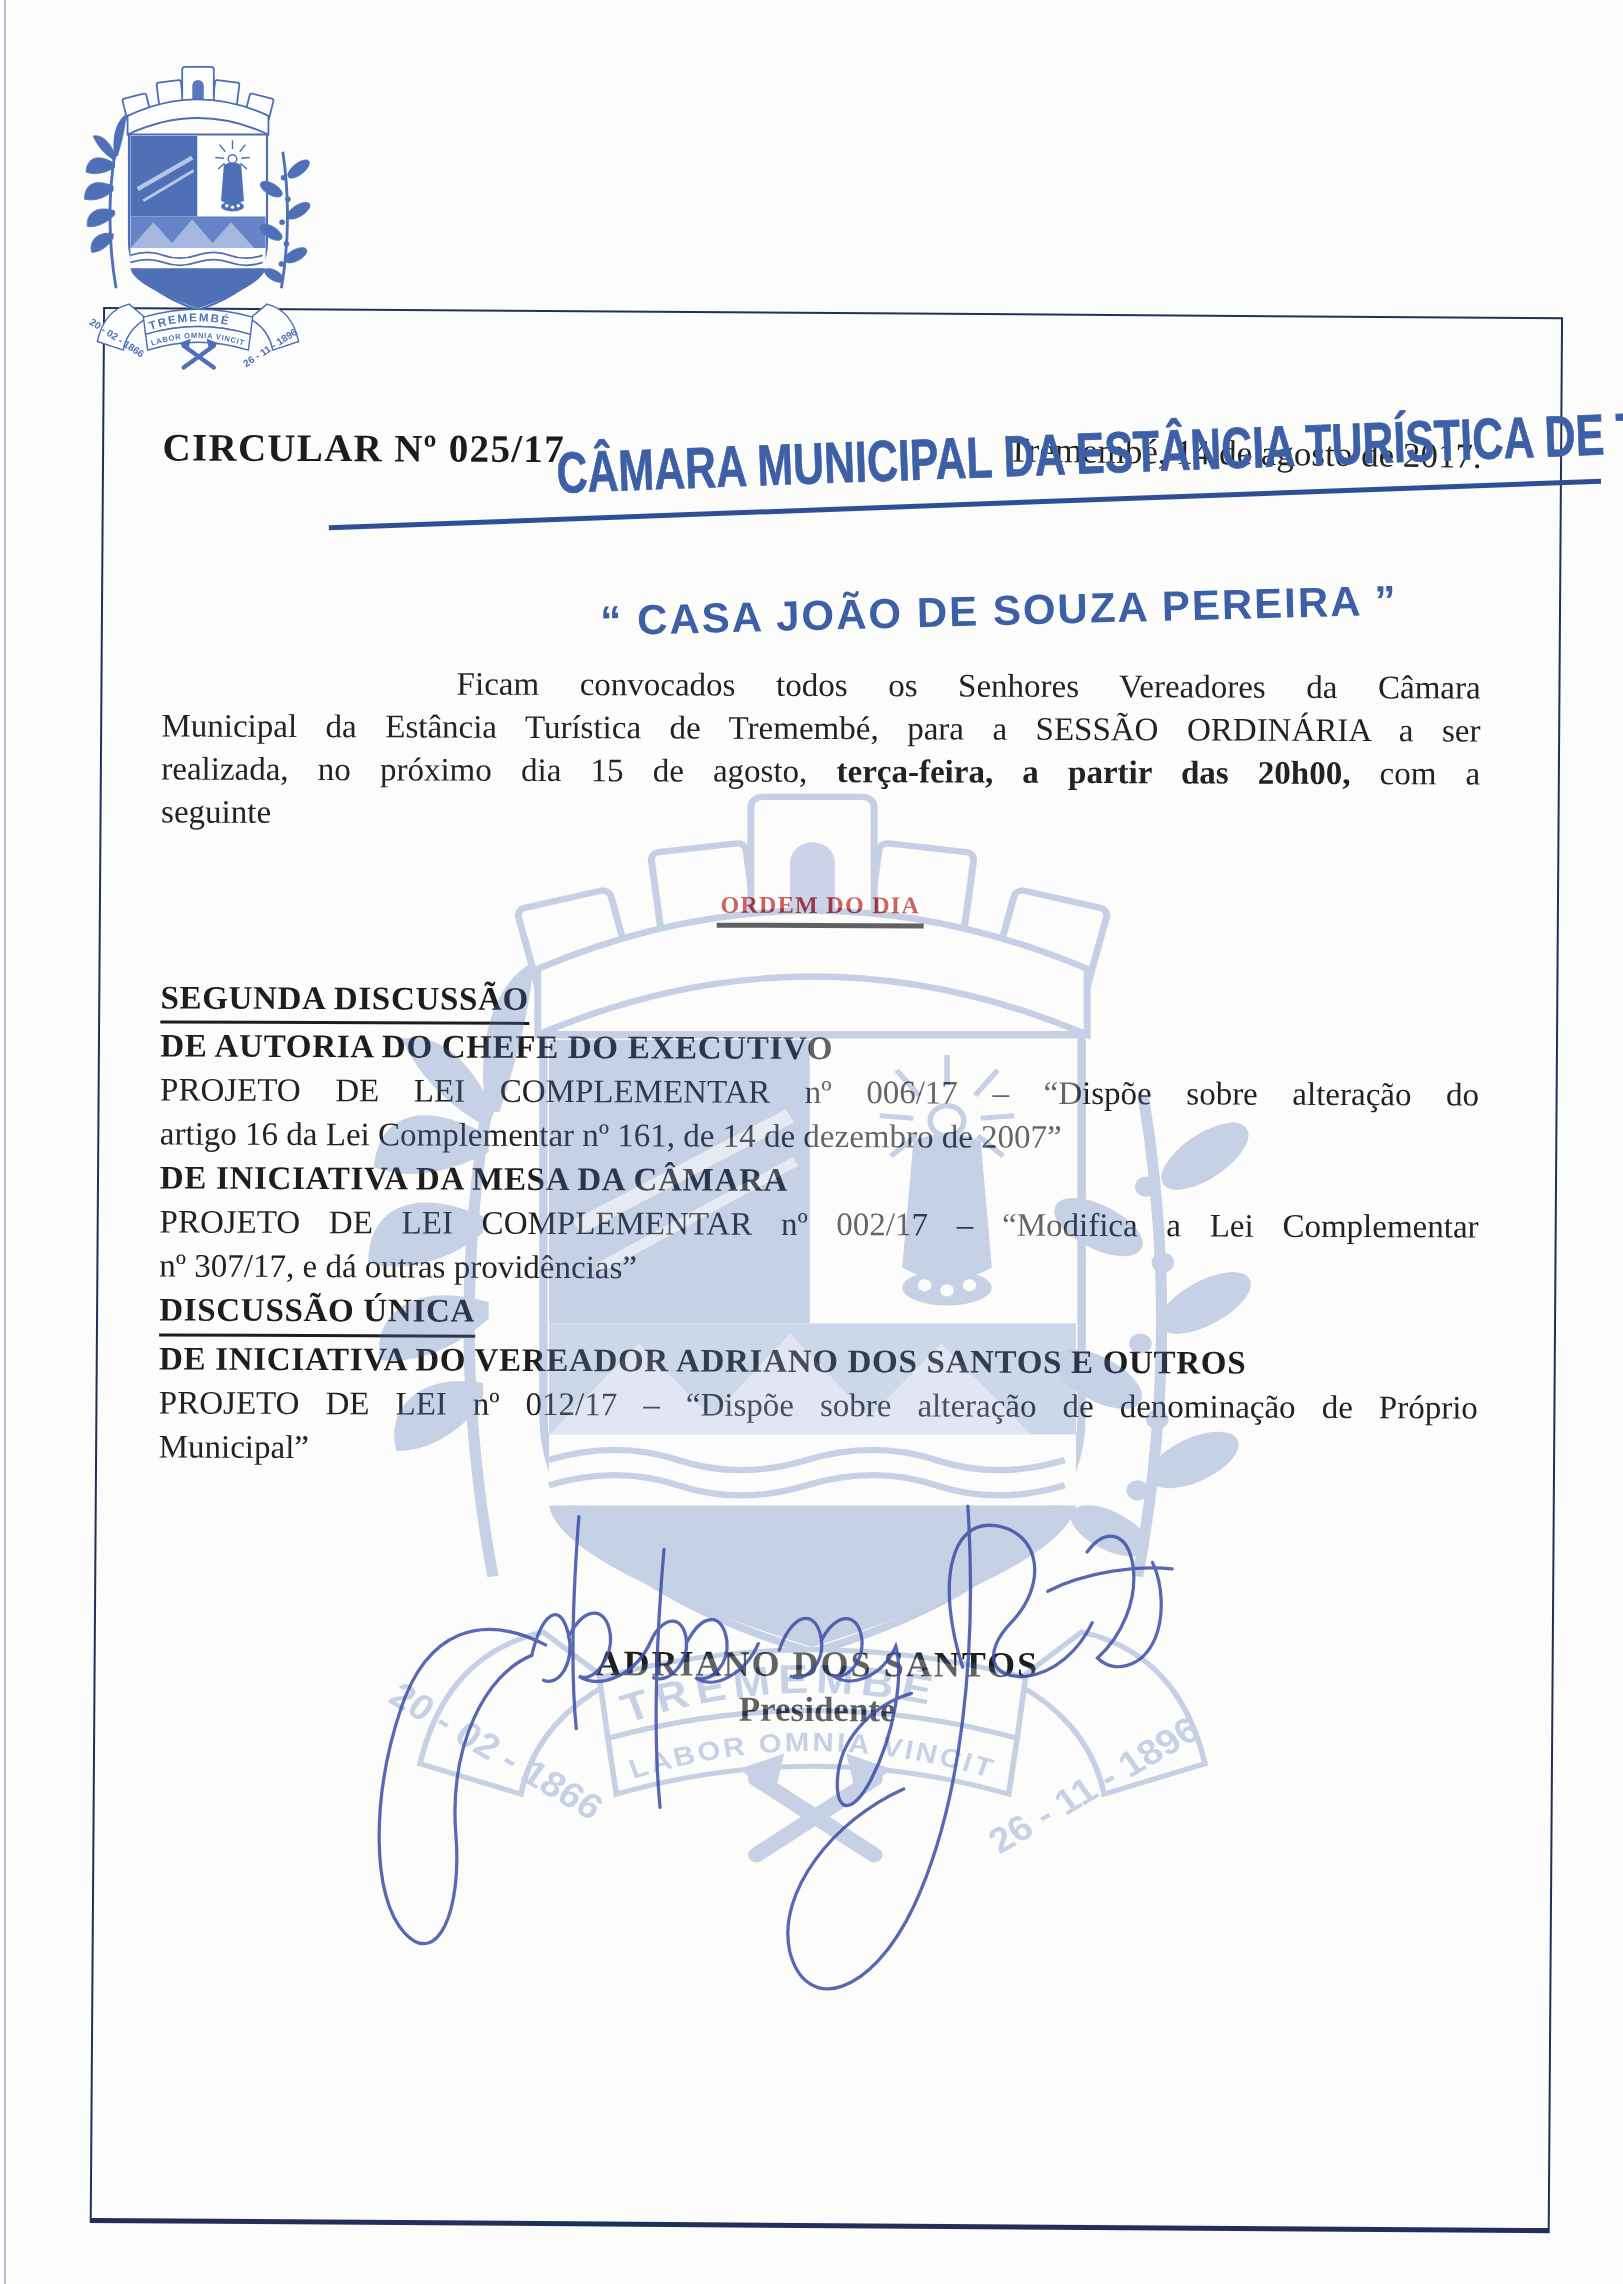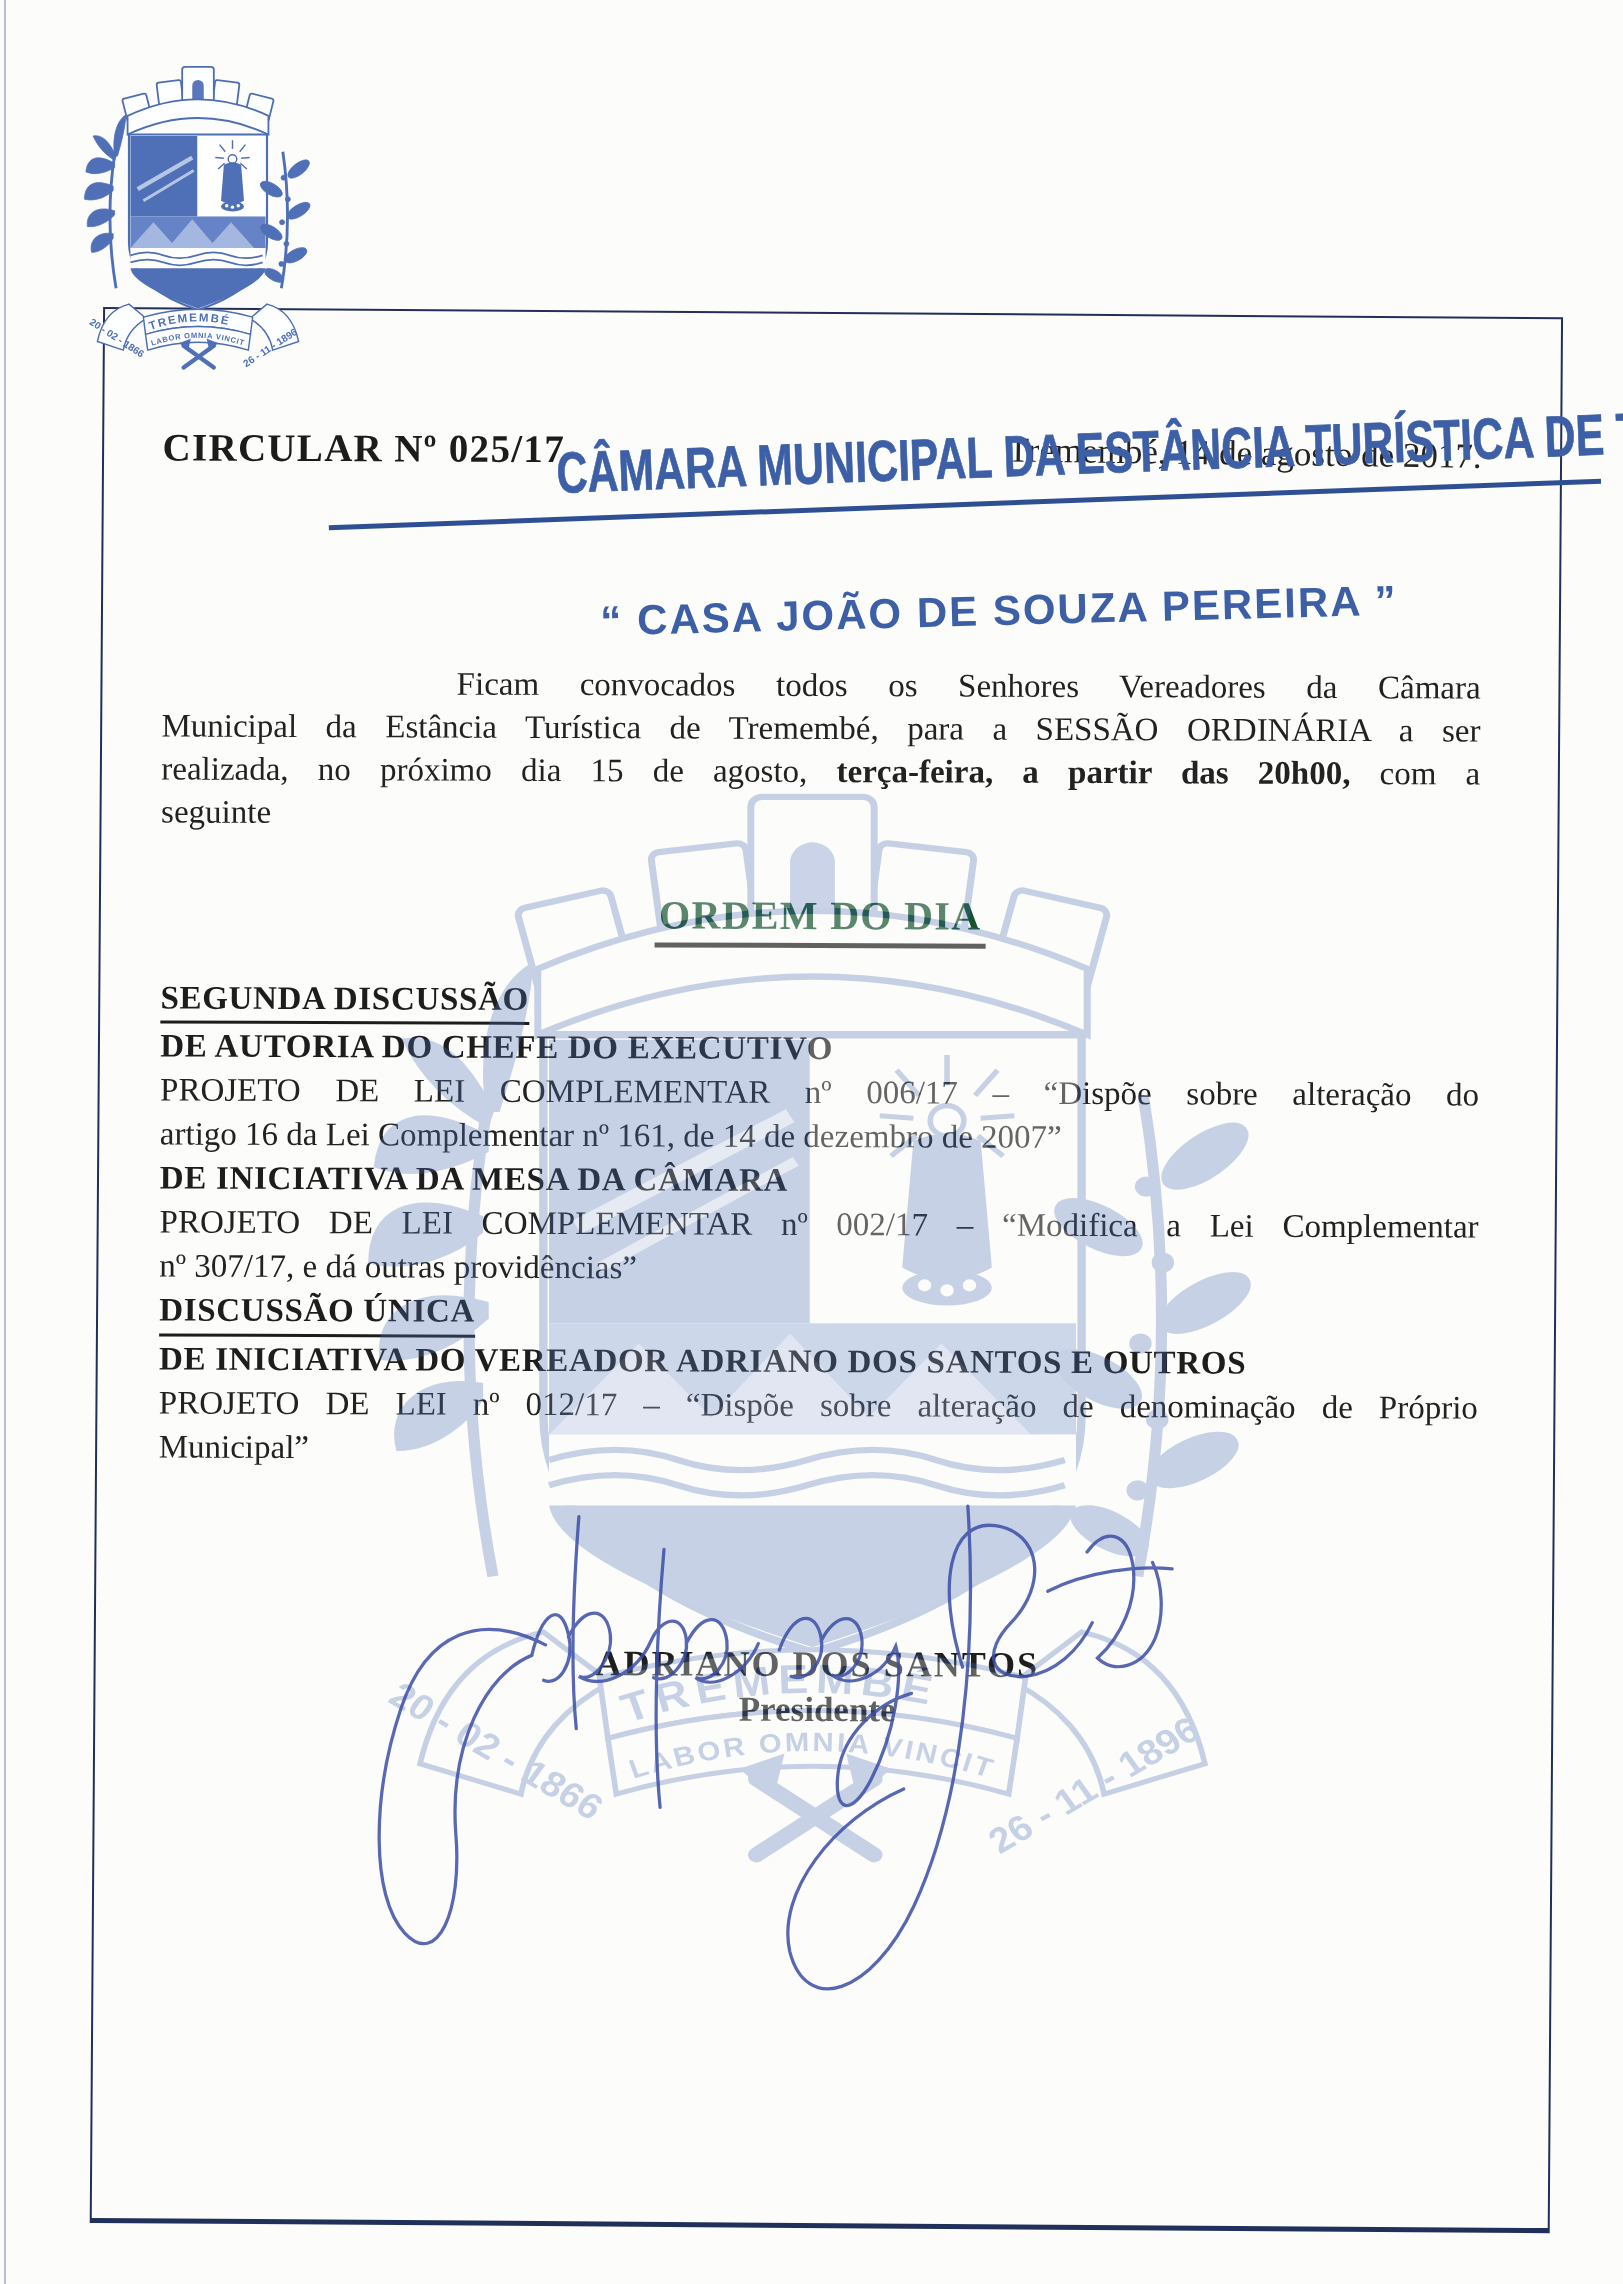--- a/index.html
+++ b/index.html
@@ -43,22 +43,22 @@
     display:flex;justify-content:space-between;align-items:baseline;
   }
   .circular-number{font-weight:700;font-size:39px;letter-spacing:1.3px;color:#1c1c1c;}
   .circular-date{font-size:35px;display:inline-block;transform:rotate(0.55deg);color:#242424;}
   .para{position:absolute;left:160px;top:664px;width:1319px;font-size:33px;}
   .pline{line-height:43px;white-space:normal;}
   .just{text-align:justify;text-align-last:justify;text-justify:inter-word;}
   .indent{padding-left:295px;}
   .order-title{position:absolute;left:160px;top:892px;width:1319px;text-align:center;}
   .order-title span{
-    display:inline-block;font-weight:700;font-size:40px;letter-spacing:1.3px;
-    border-bottom:5.2px solid #1d1d1d;padding:0 3.9px 3.9px 3.9px;color:#14532d;
+    display:inline-block;font-weight:700;font-size:24px;letter-spacing:1.3px;
+    border-bottom:5.2px solid #1d1d1d;padding:0 3.9px 3.9px 3.9px;color:#b91c1c;
   }
   .sections{position:absolute;left:160px;top:978px;width:1319px;font-size:33px;}
   .sline{line-height:44px;}
   .sbold{font-weight:700;letter-spacing:0.7px;color:#1d1d1d;}
   .sunder{display:inline-block;border-bottom:3.9px solid #1d1d1d;padding-bottom:1.3px;}
   .sig-block{position:absolute;left:160px;top:1641px;width:1319px;text-align:center;}
   .sig-name{font-weight:700;font-size:36px;letter-spacing:2px;line-height:46px;color:#1e1e1e;}
   .sig-role{font-weight:700;font-size:35px;line-height:46px;color:#1e1e1e;}
   
   .watermark{position:absolute;left:364px;top:731px;opacity:0.3;z-index:1;}

